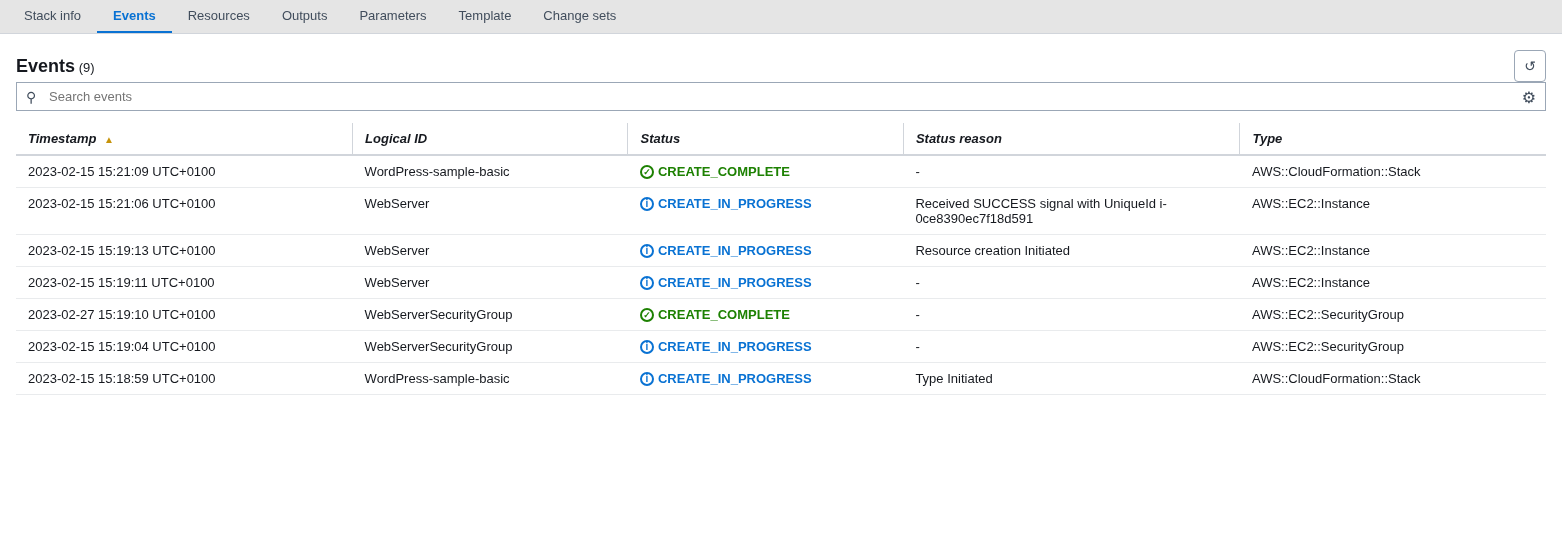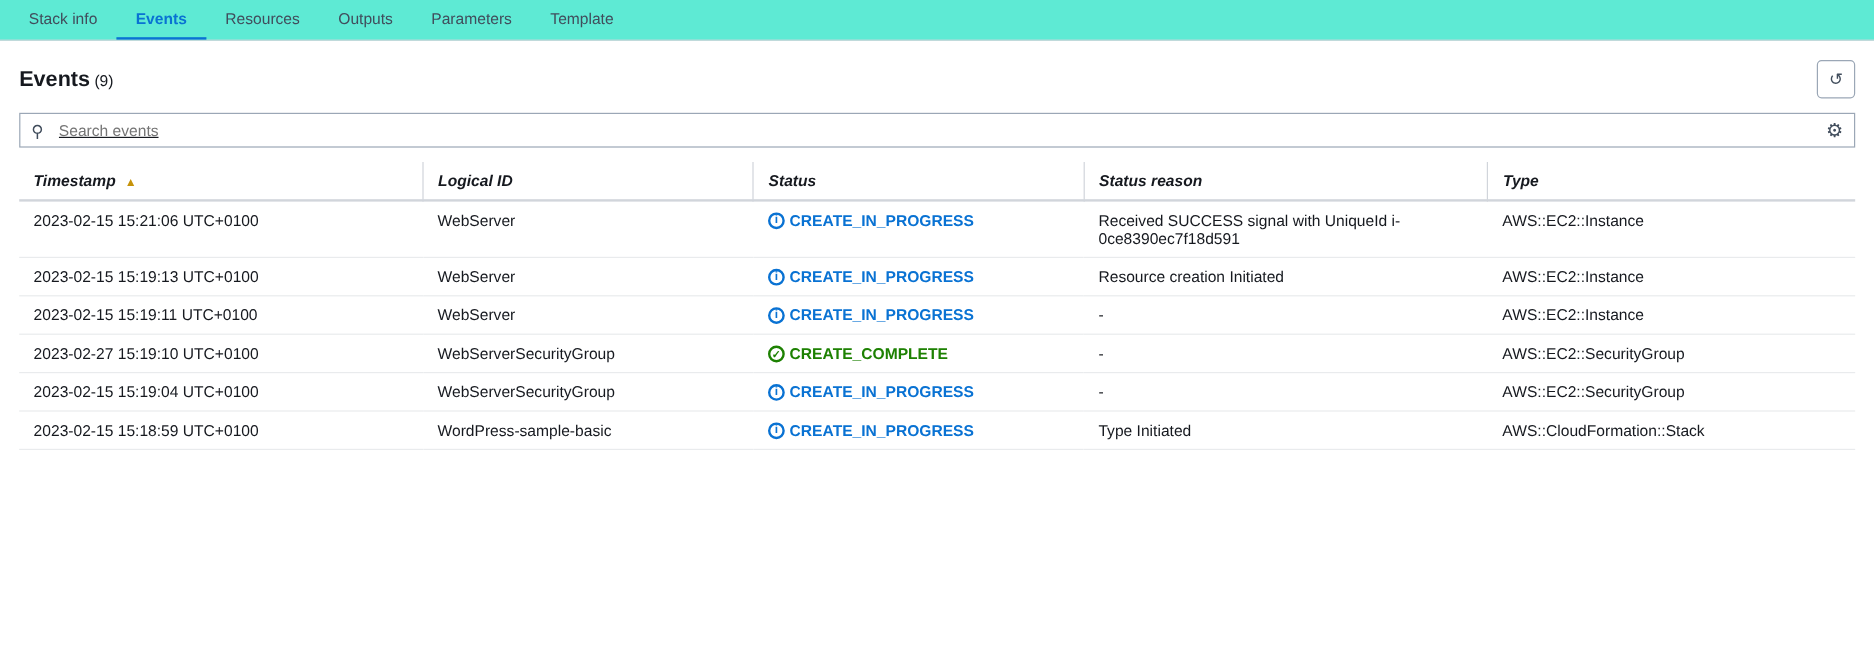--- a/index.html
+++ b/index.html
@@ -2,21 +2,21 @@
 <html><head>
   <meta charset="utf-8">
   <style>
     * { box-sizing: border-box; margin: 0; padding: 0; }
     body { font-family: -apple-system, BlinkMacSystemFont, 'Segoe UI', Arial, sans-serif; font-size: 13px; color: #16191f; background: #fff; }
 
     
     .tabs-bar {
       display: flex;
       border-bottom: 1px solid #d1d5db;
-      background: #5eead4;
+      background: #e5e5e5;
       padding: 0 8px;
     }
     .tab {
       padding: 8px 16px;
       cursor: pointer;
       border-bottom: 2px solid transparent;
       color: #414d5c;
       font-size: 13px;
       white-space: nowrap;
       user-select: none;
@@ -30,21 +30,20 @@
     
     .content {
       padding: 16px;
     }
 
     
     .events-header {
       display: flex;
       align-items: center;
       justify-content: space-between;
-      margin-bottom: 12px;
     }
     .events-title {
       font-size: 18px;
       font-weight: 700;
       color: #16191f;
     }
     .events-count {
       font-size: 18px;
       font-weight: 400;
       color: #414d5c;
@@ -77,21 +76,20 @@
       font-size: 14px;
     }
     .search-input {
       width: 100%;
       padding: 6px 36px 6px 32px;
       border: 1px solid #9ba7b6;
       border-radius: 0;
       font-size: 13px;
       color: #16191f;
       outline: none;
-      text-decoration: underline;
     }
     .settings-icon-wrap {
       position: absolute;
       right: 10px;
       top: 50%;
       transform: translateY(-50%);
       cursor: pointer;
       color: #414d5c;
       font-size: 16px;
     }
@@ -175,20 +173,21 @@
 </head>
 <body>
 
 <div class="tabs-bar">
   <div class="tab">Stack info</div>
   <div class="tab active">Events</div>
   <div class="tab">Resources</div>
   <div class="tab">Outputs</div>
   <div class="tab">Parameters</div>
   <div class="tab">Template</div>
+  <div class="tab">Change sets</div>
 </div>
 
 <div class="content">
 
   <div class="events-header">
     <div>
       <span class="events-title">Events</span>
       <span class="events-count"> </span><span>(9)</span>
     </div>
     <button class="refresh-btn">↺</button>
@@ -207,72 +206,84 @@
           <span>Timestamp</span>
           <span class="sort-icon">▲</span>
         </th>
         <th class="col-logicalid">Logical ID</th>
         <th class="col-status">Status</th>
         <th class="col-statusreason">Status reason</th>
         <th class="col-type">Type</th>
       </tr>
     </thead>
     <tbody id="events-tbody">
-        <tr>
-          <td>2023-02-15 15:21:06 UTC+0100</td>
-          <td>WebServer</td>
-          <td>
-            <div class="status-inprogress">
-              <span class="status-icon-inprogress">
-                <b>i</b>
-              </span>
-              <a href="#" style="color:#0972d3;text-decoration:none;">CREATE_IN_PROGRESS</a>
-            </div>
-          </td>
-          <td>Received SUCCESS signal with UniqueId i-0ce8390ec7f18d591</td>
-          <td>AWS::EC2::Instance</td>
-        </tr>
-        <tr>
-          <td>2023-02-15 15:19:13 UTC+0100</td>
-          <td>WebServer</td>
-          <td>
-            <div class="status-inprogress">
-              <span class="status-icon-inprogress">
-                <b>i</b>
-              </span>
-              <a href="#" style="color:#0972d3;text-decoration:none;">CREATE_IN_PROGRESS</a>
-            </div>
-          </td>
-          <td>Resource creation Initiated</td>
-          <td>AWS::EC2::Instance</td>
-        </tr>
-        <tr>
-          <td>2023-02-15 15:19:11 UTC+0100</td>
-          <td>WebServer</td>
-          <td>
-            <div class="status-inprogress">
-              <span class="status-icon-inprogress">
-                <b>i</b>
-              </span>
-              <a href="#" style="color:#0972d3;text-decoration:none;">CREATE_IN_PROGRESS</a>
-            </div>
-          </td>
-          <td>-</td>
-          <td>AWS::EC2::Instance</td>
-        </tr>
-        <tr>
-          <td>2023-02-27 15:19:10 UTC+0100</td>
-          <td>WebServerSecurityGroup</td>
+    <tr>
+          <td>2023-02-15 15:21:09 UTC+0100</td>
+          <td>WordPress-sample-basic</td>
           <td>
             <div class="status-complete">
               <span class="status-icon-complete">✓</span>
               <a href="#" style="color:#1d8102;text-decoration:none;">CREATE_COMPLETE</a>
             </div>
           </td>
           <td>-</td>
+          <td>AWS::CloudFormation::Stack</td>
+        </tr>
+        <tr>
+          <td>2023-02-15 15:21:06 UTC+0100</td>
+          <td>WebServer</td>
+          <td>
+            <div class="status-inprogress">
+              <span class="status-icon-inprogress">
+                <b>i</b>
+              </span>
+              <a href="#" style="color:#0972d3;text-decoration:none;">CREATE_IN_PROGRESS</a>
+            </div>
+          </td>
+          <td>Received SUCCESS signal with UniqueId i-0ce8390ec7f18d591</td>
+          <td>AWS::EC2::Instance</td>
+        </tr>
+        <tr>
+          <td>2023-02-15 15:19:13 UTC+0100</td>
+          <td>WebServer</td>
+          <td>
+            <div class="status-inprogress">
+              <span class="status-icon-inprogress">
+                <b>i</b>
+              </span>
+              <a href="#" style="color:#0972d3;text-decoration:none;">CREATE_IN_PROGRESS</a>
+            </div>
+          </td>
+          <td>Resource creation Initiated</td>
+          <td>AWS::EC2::Instance</td>
+        </tr>
+        <tr>
+          <td>2023-02-15 15:19:11 UTC+0100</td>
+          <td>WebServer</td>
+          <td>
+            <div class="status-inprogress">
+              <span class="status-icon-inprogress">
+                <b>i</b>
+              </span>
+              <a href="#" style="color:#0972d3;text-decoration:none;">CREATE_IN_PROGRESS</a>
+            </div>
+          </td>
+          <td>-</td>
+          <td>AWS::EC2::Instance</td>
+        </tr>
+        <tr>
+          <td>2023-02-27 15:19:10 UTC+0100</td>
+          <td>WebServerSecurityGroup</td>
+          <td>
+            <div class="status-complete">
+              <span class="status-icon-complete">✓</span>
+              <a href="#" style="color:#1d8102;text-decoration:none;">CREATE_COMPLETE</a>
+            </div>
+          </td>
+          <td>-</td>
           <td>AWS::EC2::SecurityGroup</td>
         </tr>
         <tr>
           <td>2023-02-15 15:19:04 UTC+0100</td>
           <td>WebServerSecurityGroup</td>
           <td>
             <div class="status-inprogress">
               <span class="status-icon-inprogress">
                 <b>i</b>
               </span>

